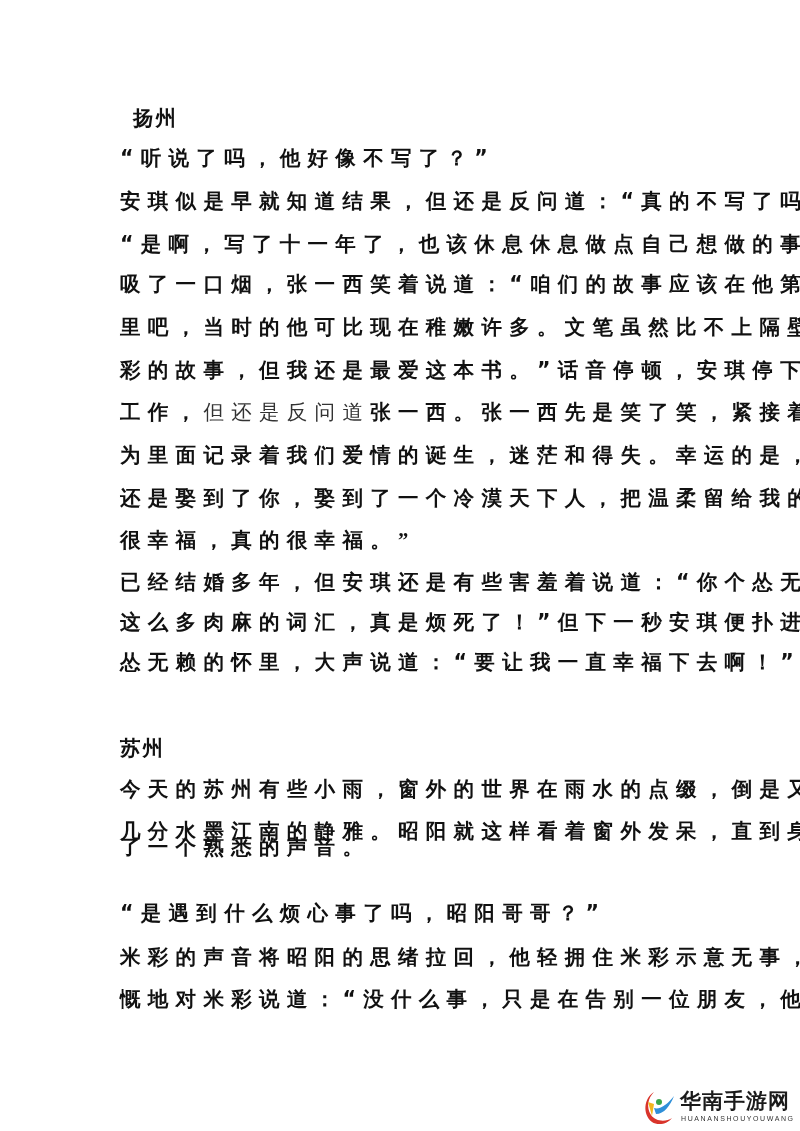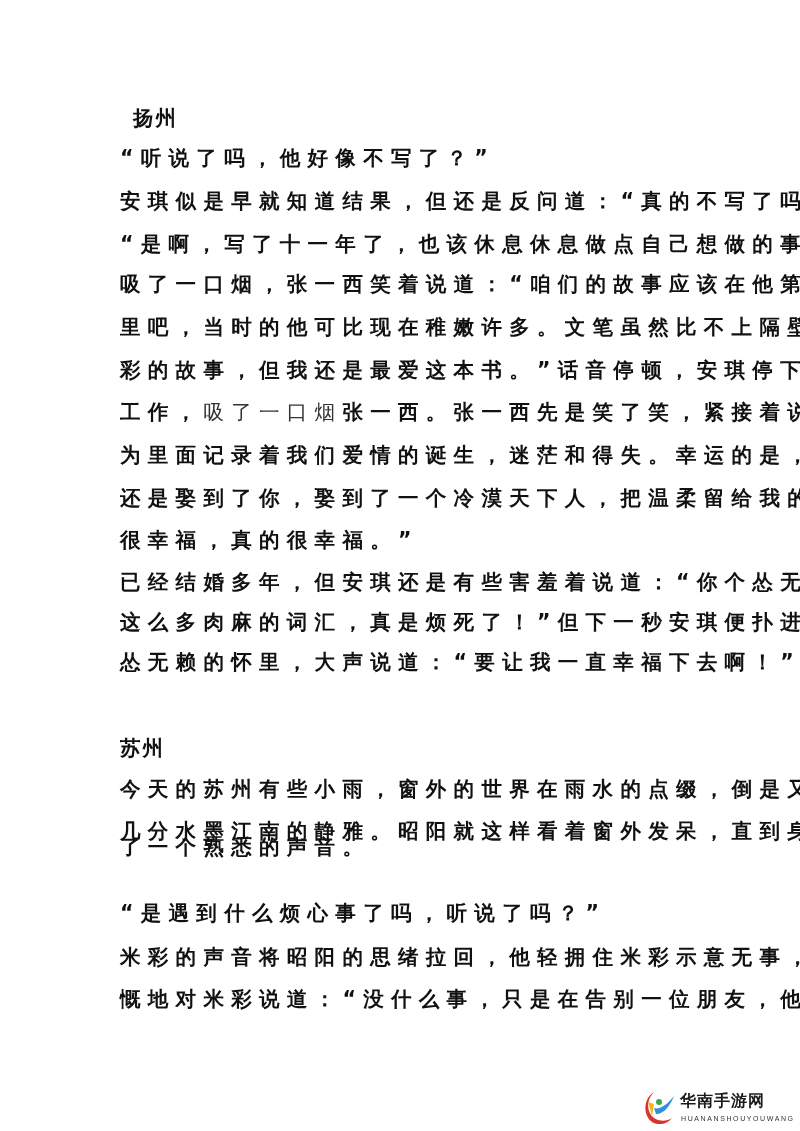--- a/index.html
+++ b/index.html
@@ -43,21 +43,21 @@
   }
   .logo-mark {
     position: absolute;
     left: 0; top: 0;
     width: 36px; height: 40px;
   }
   .logo-title {
     position: absolute;
     left: 40px;
     top: 0;
-    font-size: 16px;
+    font-size: 21px;
     font-weight: bold;
     color: #1a1a1a;
     letter-spacing: 1px;
     white-space: nowrap;
     line-height: 26px;
   }
   .logo-sub {
     position: absolute;
     left: 41px;
     top: 27px;
@@ -75,35 +75,35 @@
 
   <div class="line heading" style="left:133px; top:104px;">扬州</div>
 
   <div class="line" style="top:144px;">“听说了吗，他好像不写了？”</div>
   <div class="line" style="top:187px;">安琪似是早就知道结果，但还是反问道：“真的不写了吗？”</div>
   <div class="line" style="top:230px;">“是啊，写了十一年了，也该休息休息做点自己想做的事了。”</div>
   <div class="line" style="top:270px;">吸了一口烟，张一西笑着说道：“咱们的故事应该在他第二本书</div>
   <div class="line" style="top:313px;">里吧，当时的他可比现在稚嫩许多。文笔虽然比不上隔壁昭阳米</div>
   <div class="line" style="top:356px;">彩的故事，但我还是最爱这本书。”话音停顿，安琪停下手头的</div>
   <div class="line" style="top:398px;">
-    <span>工作，</span><span class="light">吸了一口烟</span><span>张一西。张一西先是笑了笑，紧接着说道：“因</span>
+    <span>工作，</span><span class="light">但还是反问道</span><span>张一西。张一西先是笑了笑，紧接着说道：“因</span>
   </div>
   <div class="line" style="top:441px;">为里面记录着我们爱情的诞生，迷茫和得失。幸运的是，最后我</div>
   <div class="line" style="top:484px;">还是娶到了你，娶到了一个冷漠天下人，把温柔留给我的人，我</div>
-  <div class="line" style="top:526px;">很幸福，真的很幸福。”</div>
+  <div class="line" style="top:526px;font-family:Liberation Serif, serif;">很幸福，真的很幸福。”</div>
   <div class="line" style="top:568px;">已经结婚多年，但安琪还是有些害羞着说道：“你个怂无赖哪来</div>
   <div class="line" style="top:608px;">这么多肉麻的词汇，真是烦死了！”但下一秒安琪便扑进了那个</div>
   <div class="line heading" style="top:734px;">苏州</div>
 
   <div class="line" style="top:648px;">怂无赖的怀里，大声说道：“要让我一直幸福下去啊！”</div>
 
   <div class="line" style="top:775px;">今天的苏州有些小雨，窗外的世界在雨水的点缀，倒是又增添了</div>
   <div class="line" style="top:817px;">几分水墨江南的静雅。昭阳就这样看着窗外发呆，直到身后传来</div>
   <div class="line" style="top:833px;">了一个熟悉的声音。</div>
-  <div class="line" style="top:899px;">“是遇到什么烦心事了吗，听说了吗？”</div>
+  <div class="line" style="top:899px;">“是遇到什么烦心事了吗，昭阳哥哥？”</div>
   <div class="line" style="top:943px;">米彩的声音将昭阳的思绪拉回，他轻拥住米彩示意无事，有些感</div>
   <div class="line" style="top:985px;">慨地对米彩说道：“没什么事，只是在告别一位朋友，他要封笔</div>
 
   <div class="logo">
     <svg class="logo-mark" viewBox="0 0 36 40">
       <path d="M14 4 C4 10 2 26 12 34 C18 38 28 36 32 30 C26 34 16 34 11 27 C6 19 8 10 14 4 Z" fill="#d9342b"></path>
       <path d="M8 14 L12 28 L14 16 Z" fill="#f2b51c"></path>
       <path d="M14 20 C20 22 28 16 34 8 C30 18 24 26 16 26 Z" fill="#2f8fd8"></path>
       <circle cx="19" cy="14" r="3" fill="#3aa64a"></circle>
     </svg>

